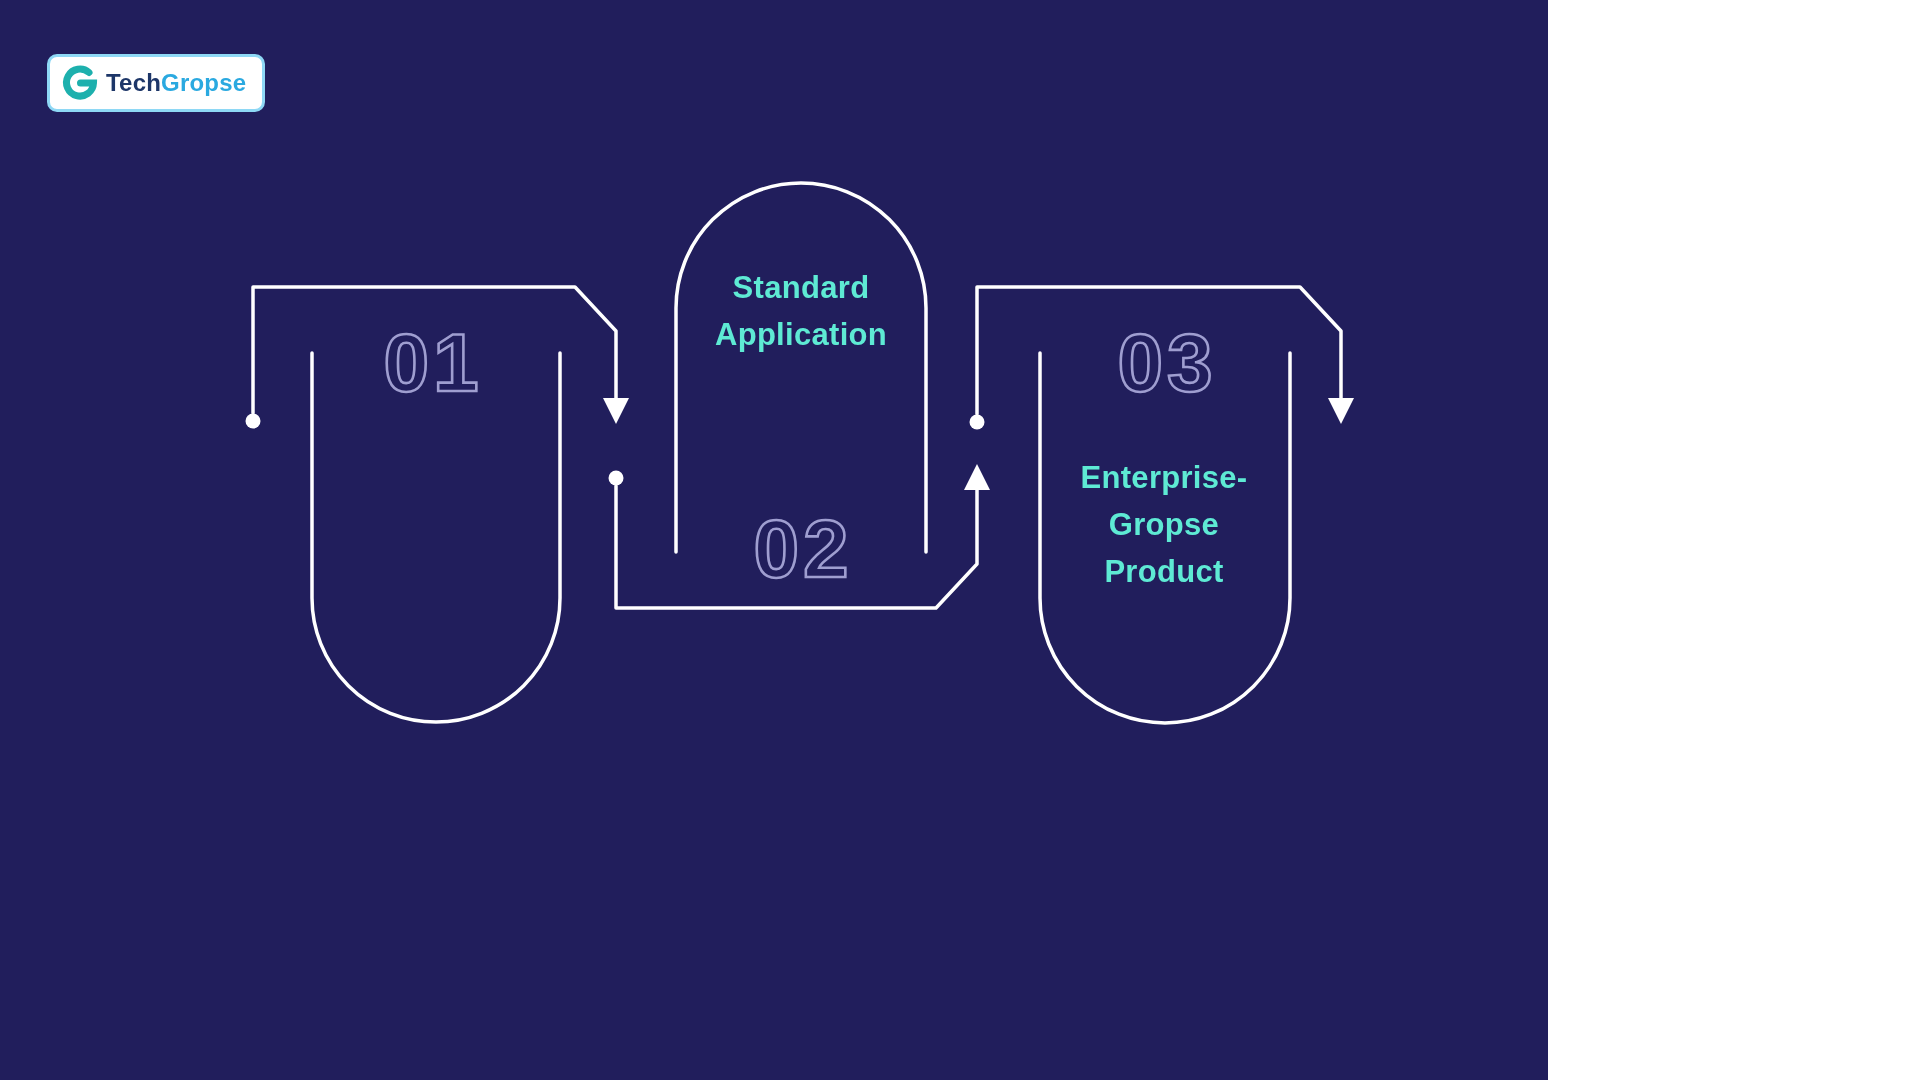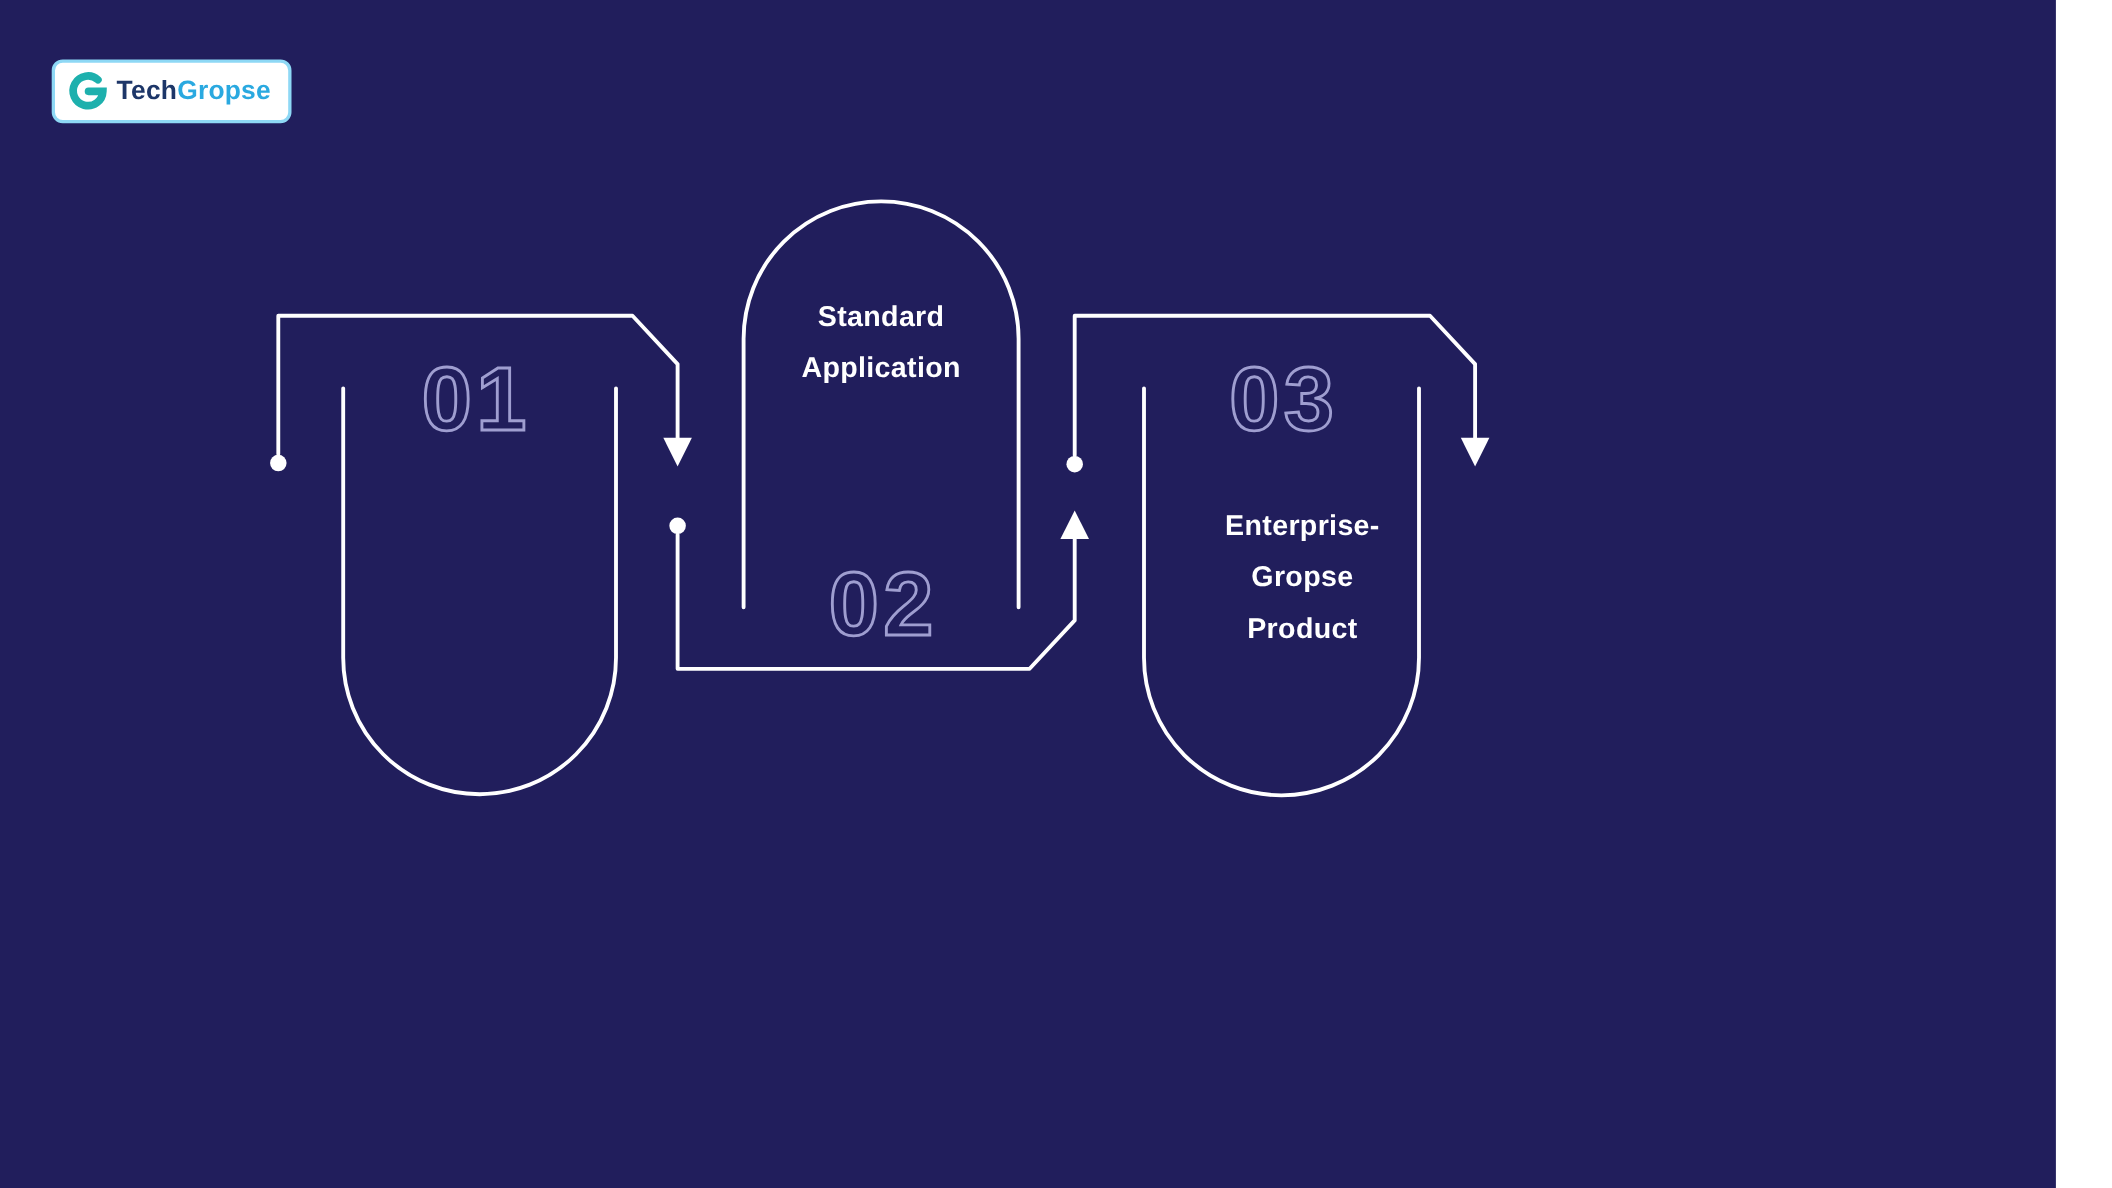--- a/index.html
+++ b/index.html
@@ -5,21 +5,21 @@
   html, body {
     margin: 0;
     padding: 0;
     width: 1920px;
     height: 1080px;
     overflow: hidden;
     font-family: "Liberation Sans", sans-serif;
   }
   .canvas {
     position: relative;
-    width: 1869px;
+    width: 1548px;
     height: 1080px;
     background: #211e5c;
   }
   
   .logo {
     position: absolute;
     left: 47px;
     top: 54px;
     display: flex;
     align-items: center;
@@ -56,22 +56,22 @@
     letter-spacing: 4px;
     fill: none;
     stroke: #9f9ed0;
     stroke-width: 2.6;
   }
   
   .label {
     position: absolute;
     transform: translateX(-50%);
     text-align: center;
-    color: #ffffff;
-    font-size: 26px;
+    color: #5eead4;
+    font-size: 31px;
     font-weight: 700;
     line-height: 47px;
     letter-spacing: 0.3px;
     white-space: nowrap;
   }
 </style>
 </head>
 <body>
 
 <div class="canvas">
@@ -107,19 +107,19 @@
     <text class="num-text" x="803" y="577" text-anchor="middle">02</text>
     <text class="num-text" x="1167" y="391" text-anchor="middle">03</text>
   </svg>
 
 
   <div class="label" style="left:801px; top:264px;">
     <div>Standard</div>
     <div>Application</div>
   </div>
 
-  <div class="label" style="left:1164px; top:454px;margin-left:20px;">
+  <div class="label" style="left:1164px; top:454px;">
     <div>Enterprise-</div>
     <div>Gropse</div>
     <div>Product</div>
   </div>
 
 </div>
 
 </body></html>

